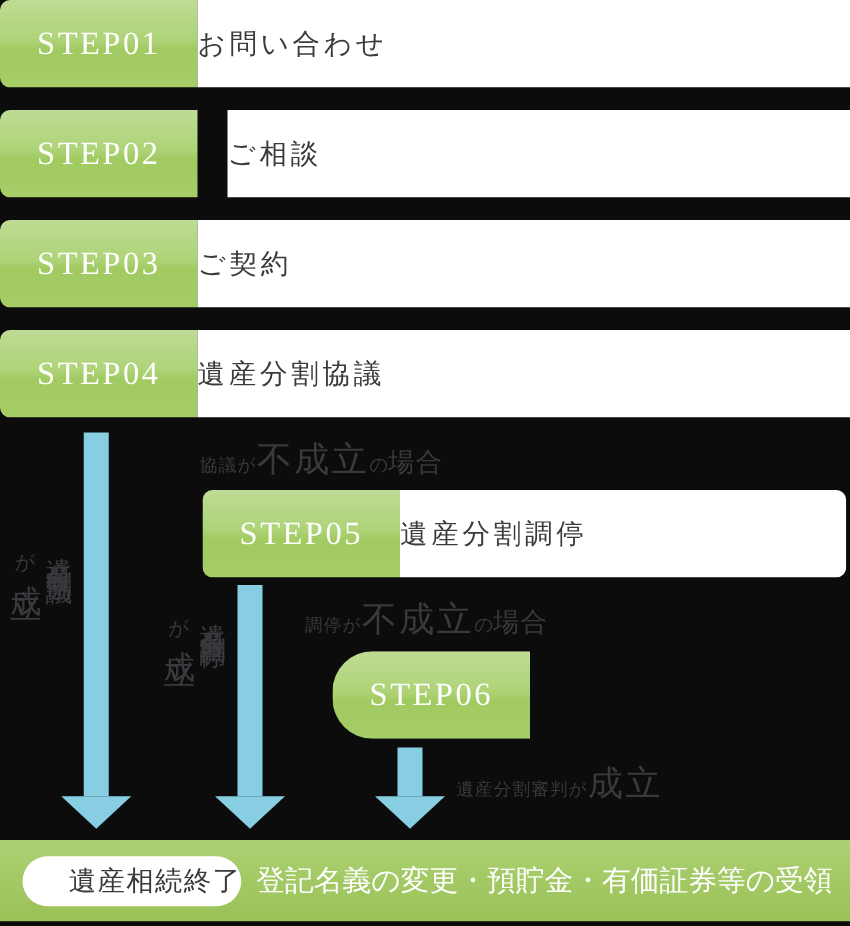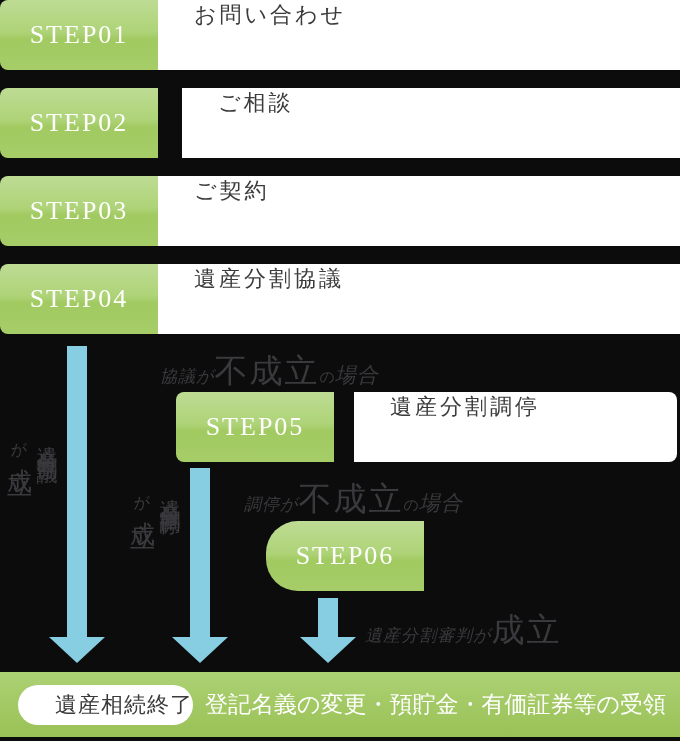--- a/index.html
+++ b/index.html
@@ -5,52 +5,52 @@
   html,body{margin:0;padding:0;background:#0c0c0c;}
   .stage{
     position:relative;width:680px;height:741px;background:#0c0c0c;overflow:hidden;
     font-family:"Liberation Serif","DejaVu Serif",serif;
   }
   
   .step-row{position:absolute;height:70px;display:flex;overflow:hidden;}
   .step-row.full{left:0;right:0;border-radius:8px 0 0 8px;}
   .step-row.indent{right:3px;border-radius:8px;}
   #row1{top:0;} #row2{top:88px;gap:24px;} #row3{top:176px;} #row4{top:264px;}
-  #row5{top:392px;left:176px;gap:20px;} #row6{top:521px;left:266px;border-radius:32px;}
+  #row5{top:392px;left:162px;} #row6{top:521px;left:266px;border-radius:32px;}
   .step-badge{
     flex:0 0 158px;width:158px;
     background:linear-gradient(180deg,#bedc94 0%,#aed377 46%,#a1ca61 56%,#a6cd68 100%);
     color:#ffffff;font-size:26px;letter-spacing:2px;
     display:flex;align-items:center;justify-content:center;
   }
   .step-body{
     flex:1;background:#ffffff;color:#3b3b3b;
     font-size:22px;letter-spacing:3px;
-    display:flex;padding-left:36px;
+    display:flex;align-items:center;
   }
   
   .arrow-shaft{position:absolute;width:20px;background:#87cee2;}
   #shaft1{left:67px;top:346px;height:291px;}
   #shaft2{left:190px;top:468px;height:169px;}
   #shaft3{left:318px;top:598px;height:39px;}
   .arrow-head{
     position:absolute;width:0;height:0;top:637px;
     border-left:28px solid transparent;border-right:28px solid transparent;
     border-top:26px solid #87cee2;
   }
   #head1{left:49px;} #head2{left:172px;} #head3{left:300px;}
   
   .note{position:absolute;white-space:nowrap;color:#3a3a3e;}
   #note1{left:160px;top:349px;}
   #note2{left:244px;top:477px;}
   #note3{left:365px;top:608px;}
-  .n-sm{font-size:17px;letter-spacing:1px;font-style:italic;}
-  .n-lg{font-size:33px;letter-spacing:2px;}
+  .n-sm{font-size:14px;letter-spacing:1px;}
+  .n-lg{font-size:28px;letter-spacing:2px;}
   .n-xs{font-size:15px;}
-  .n-md{font-size:21px;letter-spacing:1px;font-style:italic;}
+  .n-md{font-size:21px;letter-spacing:1px;}
   
   .vlabel{position:absolute;writing-mode:vertical-rl;color:#3a3a3e;}
   #vlabel1{left:5px;top:430px;height:150px;}
   #vlabel2{left:128px;top:483px;height:145px;}
   .v-line{display:block;line-height:28px;}
   .v-subject{font-size:21px;letter-spacing:3px;}
   .v-pre{font-size:16px;}
   .v-emph{font-size:25px;letter-spacing:3px;}
   
   .footer{

